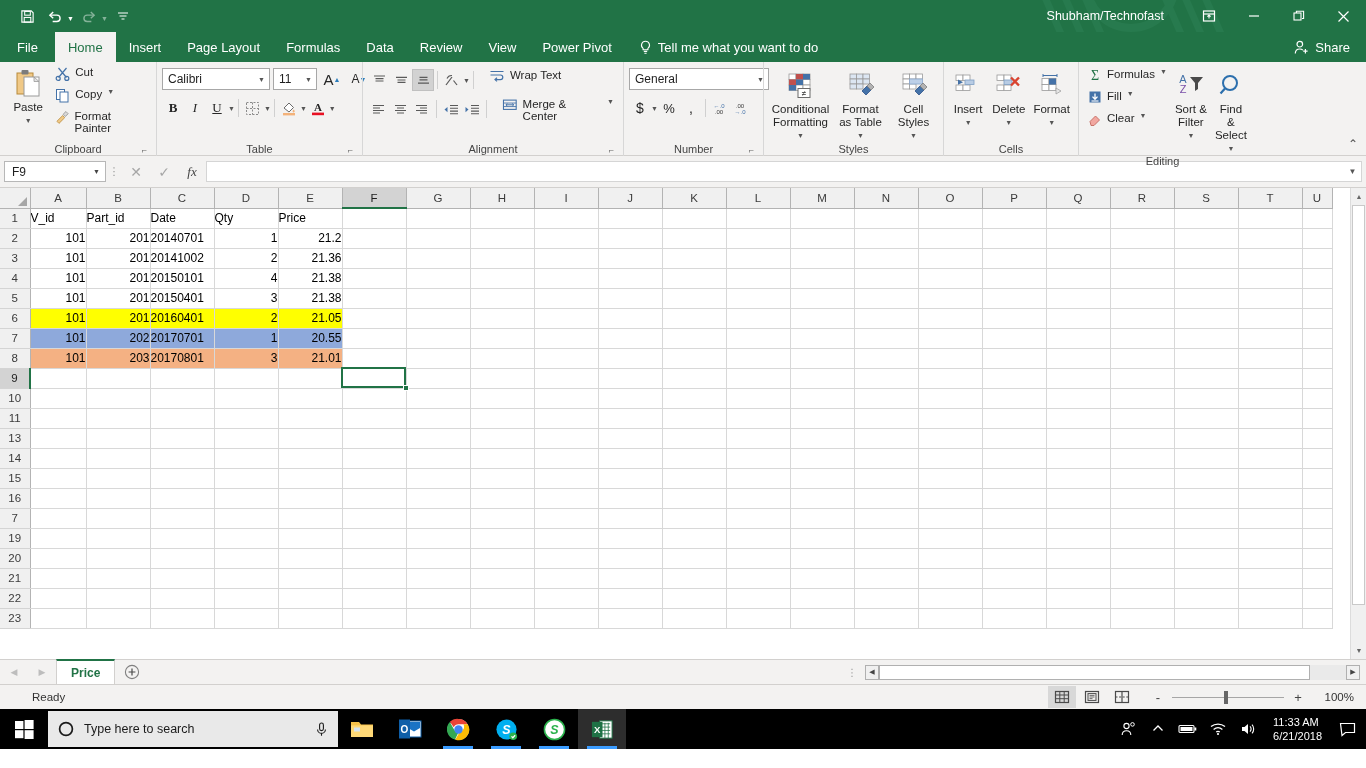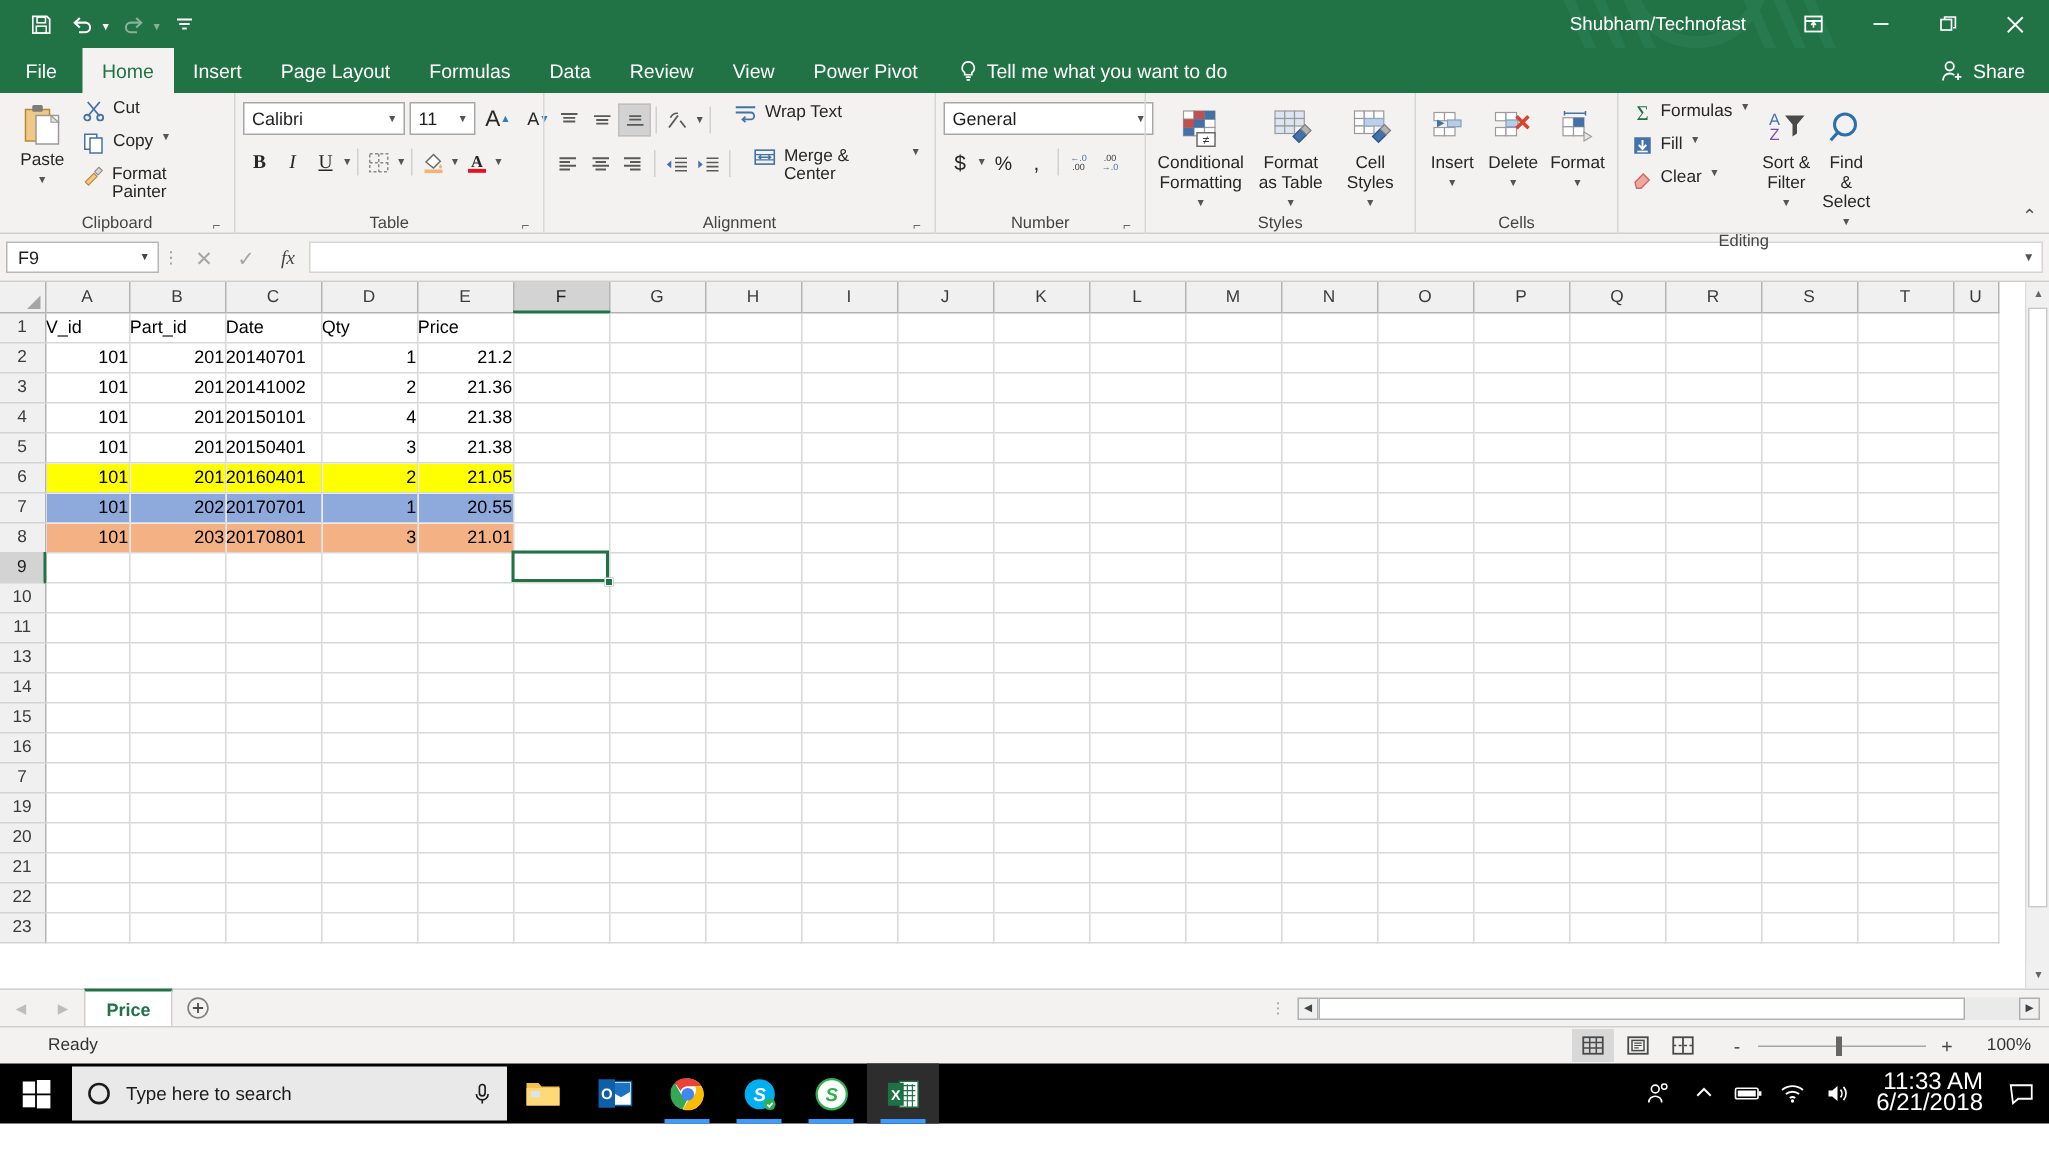--- a/index.html
+++ b/index.html
@@ -212,21 +212,21 @@
   .start { width: 48px; height: 40px; display: flex; align-items: center; justify-content: center; }
   .searchbox {
     width: 290px; height: 36px; background: #e9e9e9; display: flex; align-items: center;
     color: #1b1b1b; font-size: 12.5px; gap: 10px; padding: 0 10px;
   }
   .tb-icon { width: 48px; height: 40px; display: flex; align-items: center; justify-content: center; position: relative; }
   .tb-icon.active { background: #2d2d2d; }
   .tb-icon .underline { position:absolute; bottom:0; left:9px; right:9px; height:3px; background:#3b9cff; }
   .tray { margin-left: auto; display: flex; align-items: center; gap: 0; padding-right: 4px; }
   .tray-ic { width: 30px; height: 40px; display: flex; align-items: center; justify-content: center; }
-  .clock { text-align: right; font-size: 16px; line-height: 14px; padding: 0 10px; }
+  .clock { text-align: left; font-size: 11px; line-height: 14px; padding: 0 10px; }
   .notif { width: 30px; height: 40px; display: flex; align-items: center; justify-content: center; }
 </style>
 </head>
 <body>
 
 <div class="app">
 
   <div class="titlebar">
     <svg class="titlebar-deco" viewBox="0 0 230 104">
       <g stroke="#2d8055" stroke-width="7" fill="none">

